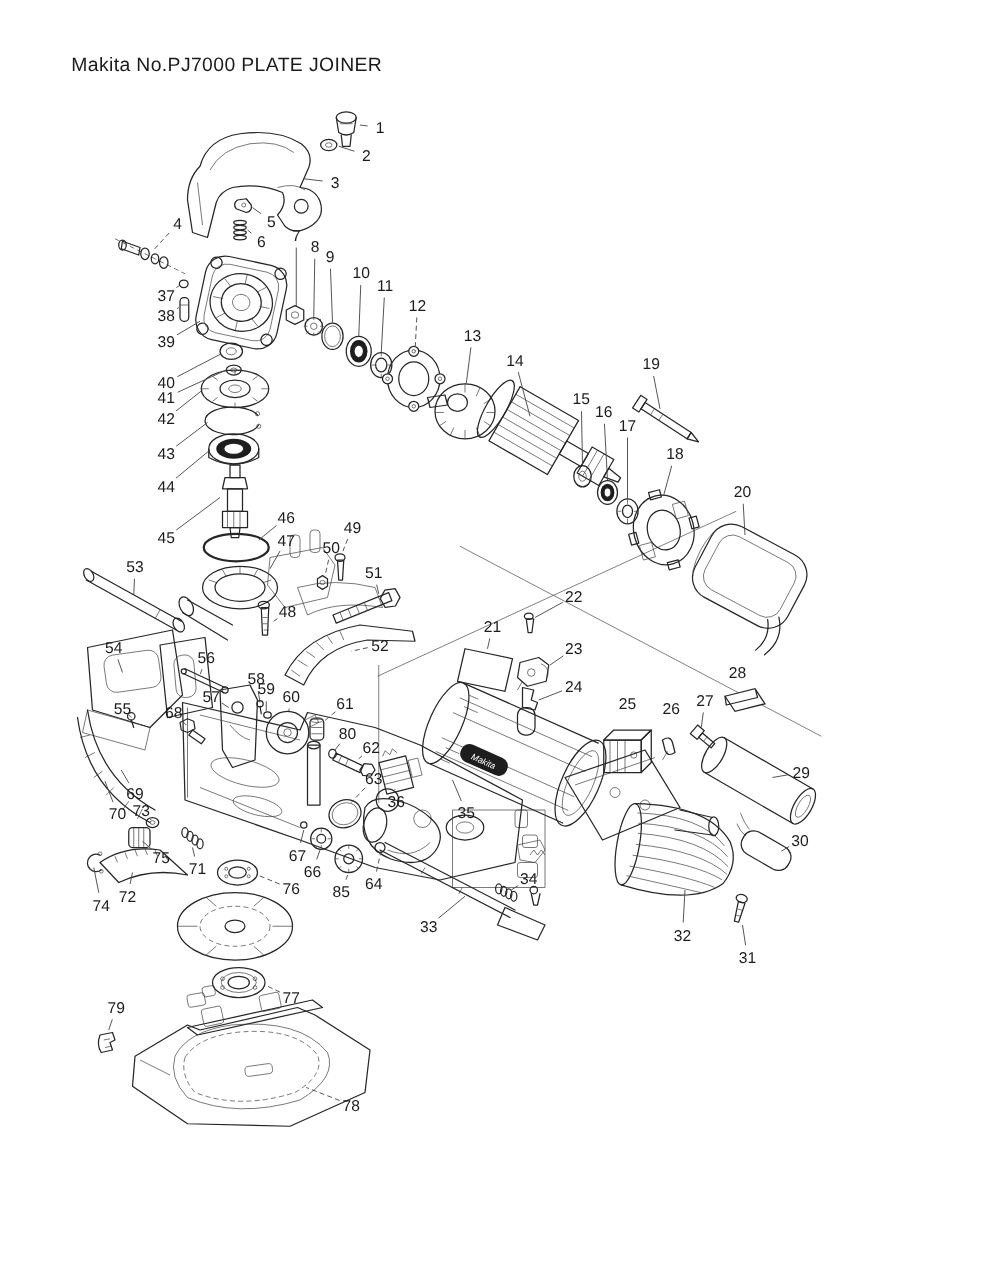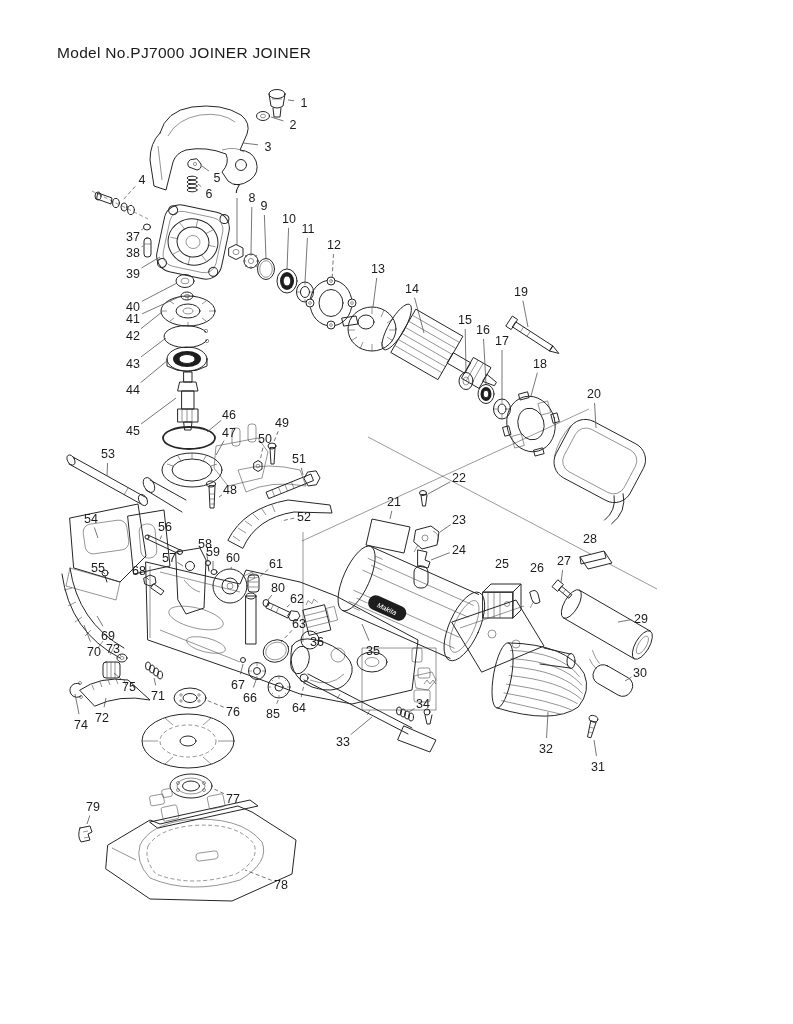--- a/index.html
+++ b/index.html
@@ -19,21 +19,21 @@
   .leader{stroke:#4a4a4a;stroke-width:.75;fill:none;}
   .dashedL{stroke-dasharray:4 2.6;}
   .cons{stroke:#555;stroke-width:.6;fill:none;}
   .brand{font-family:"Liberation Sans",sans-serif;font-size:7px;font-style:italic;
          fill:#fff;text-anchor:middle;}
 </style>
 </head>
 <body>
 
 <div id="page">
-  <div id="title">Model No.PJ7000 JOINER JOINER</div>
+  <div id="title">Makita No.PJ7000 PLATE JOINER</div>
 
   <svg width="793" height="1024" viewBox="0 0 793 1024">
 
     <g id="cons-lines">
         <line x1="302" y1="541" x2="589" y2="409" class="cons"></line>
         <line x1="368" y1="437" x2="657" y2="589" class="cons"></line>
         <line x1="303" y1="532" x2="303" y2="642" class="cons"></line>
       </g>
 
     <g>

